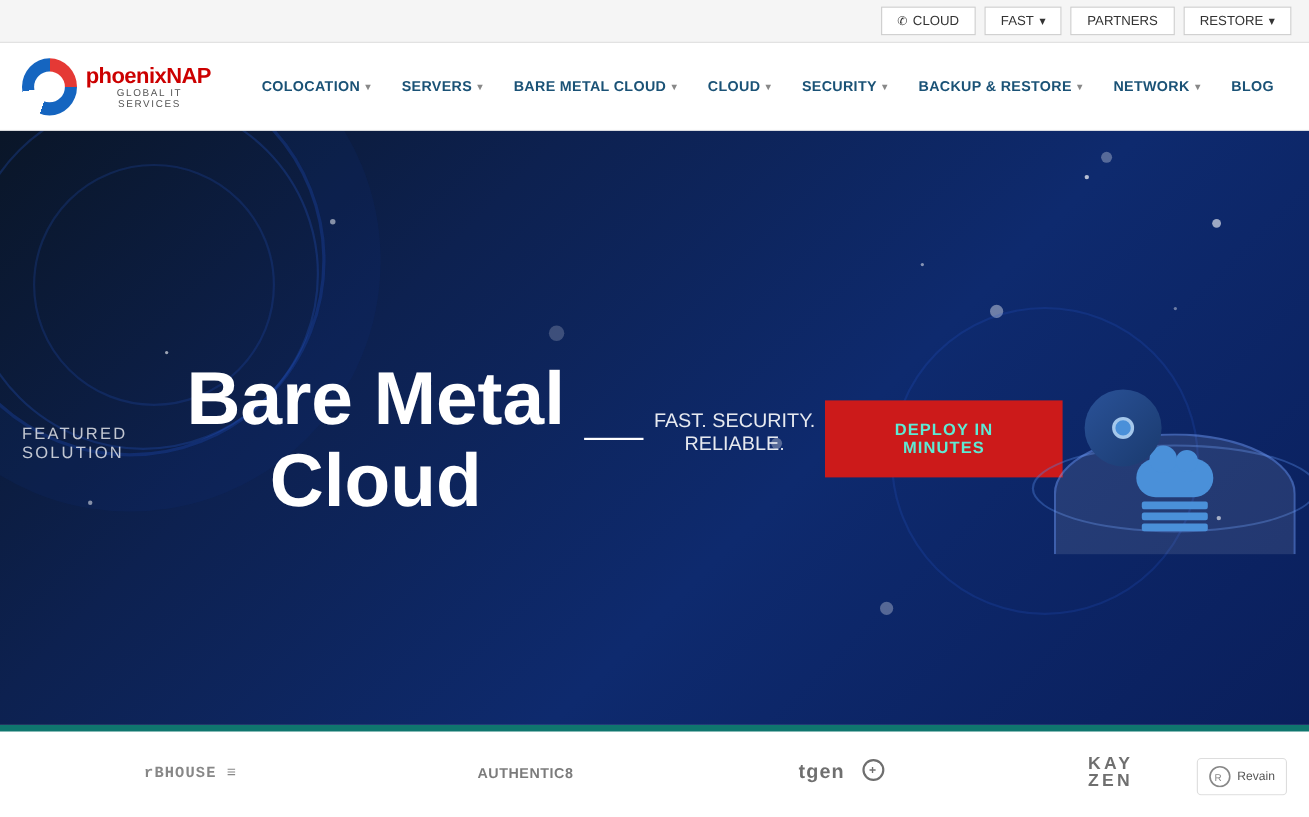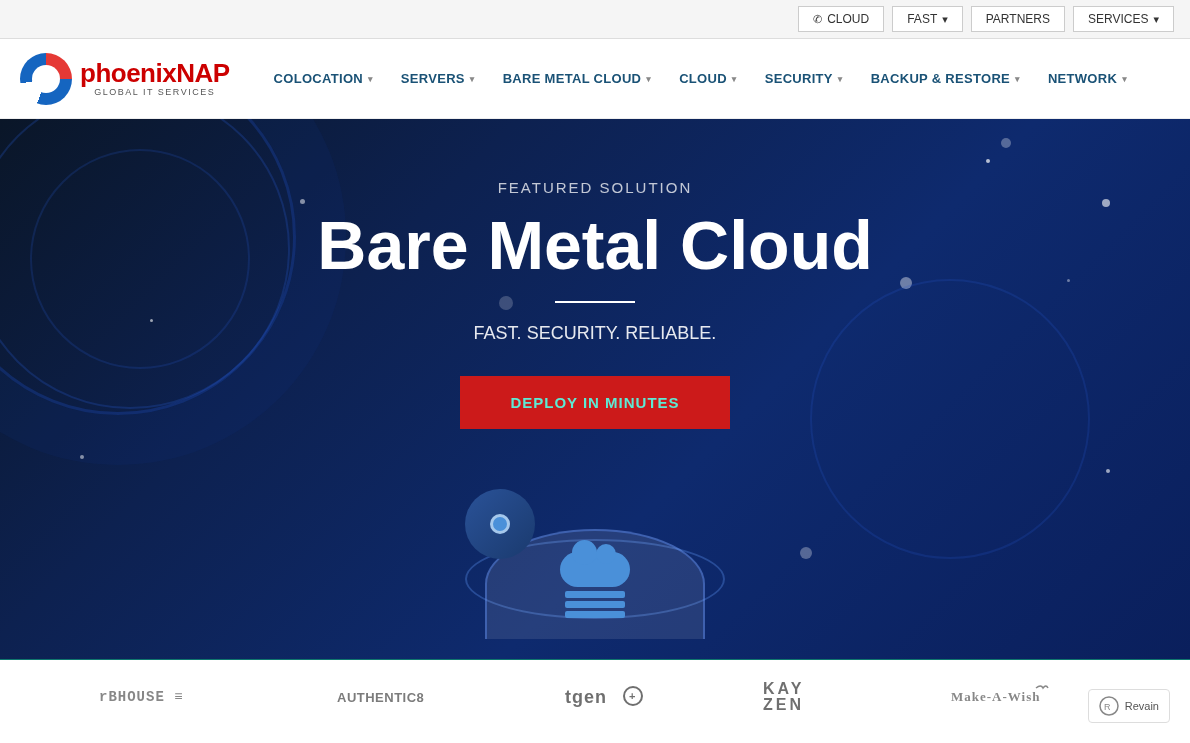--- a/index.html
+++ b/index.html
@@ -60,21 +60,21 @@
       border-radius: 50%;
       background: #fff;
       position: absolute;
     }
     .logo-text {
       display: flex;
       flex-direction: column;
       line-height: 1.1;
     }
     .logo-text .brand {
-      font-size: 26px;
+      font-size: 20px;
       font-weight: 700;
       color: #1a1a1a;
       letter-spacing: -0.5px;
     }
     .logo-text .brand span { color: #cc0000; }
     .logo-text .sub {
       font-size: 9px;
       color: #555;
       letter-spacing: 1.5px;
       text-transform: uppercase;
@@ -106,21 +106,21 @@
       letter-spacing: 0.3px;
     }
     .chevron { font-size: 9px; color: #888; }
     .nav-link.blog { color: #1a5276; }
 
     
     .hero {
       background: linear-gradient(135deg, #0a1628 0%, #0d2150 30%, #0e2a6e 60%, #0a1f5c 100%);
       min-height: 540px;
       display: flex;
-      flex-direction: column;
+      flex-direction: row;
       align-items: center;
       justify-content: center;
       position: relative;
       overflow: hidden;
       padding: 40px 20px 0;
     }
     .hero::before {
       content: '';
       position: absolute;
       top: -60px;
@@ -310,21 +310,21 @@
       transform: translateX(-50%);
       width: 260px;
       height: 80px;
       border: 2px solid rgba(80,130,220,0.4);
       border-radius: 50%;
     }
 
     
     .partners-bar {
       background: #fff;
-      border-top: 1px solid #0f766e;
+      border-top: 6px solid #0f766e;
       padding: 18px 40px;
       display: flex;
       align-items: center;
       justify-content: space-around;
       text-decoration: underline;
     }
     .partner-logo {
       font-size: 14px;
       font-weight: 700;
       color: #555;
@@ -363,21 +363,21 @@
     <span>CLOUD</span>
   </button>
   <button class="top-bar-btn">
     <span>FAST</span>
     <span class="icon-sym">▾</span>
   </button>
   <button class="top-bar-btn">
     <span>PARTNERS</span>
   </button>
   <button class="top-bar-btn">
-    <span>SERVICES</span>
+    <span>RESTORE</span>
     <span class="icon-sym">▾</span>
   </button>
 </div>
 
 <nav class="main-nav">
   <div class="logo-area">
     <div class="logo-circle">
       <div class="logo-inner"></div>
     </div>
     <div class="logo-text">
@@ -422,20 +422,25 @@
     <li class="nav-item">
       <a class="nav-link">
         <span>BACKUP &amp; RESTORE</span>
         <span class="chevron">▾</span>
       </a>
     </li>
     <li class="nav-item">
       <a class="nav-link">
         <span>NETWORK</span>
         <span class="chevron">▾</span>
+      </a>
+    </li>
+    <li class="nav-item">
+      <a class="nav-link blog">
+        <span>BLOG</span>
       </a>
     </li>
   </ul>
 </nav>
 
 <section class="hero">
 
   <div style="position:absolute;top:-30px;left:-30px;width:320px;height:320px;border-radius:50%;border:2px solid rgba(40,90,210,0.25);z-index:1;"></div>
   <div style="position:absolute;top:30px;left:30px;width:220px;height:220px;border-radius:50%;border:2px solid rgba(40,90,210,0.2);z-index:1;"></div>
   <div style="position:absolute;bottom:100px;right:100px;width:280px;height:280px;border-radius:50%;border:2px solid rgba(40,90,210,0.2);z-index:1;"></div>
@@ -496,26 +501,20 @@
       <circle cx="68" cy="15" r="9" fill="none" stroke="#333" stroke-width="2"></circle>
       <text x="64" y="19" font-family="Arial" font-size="11" font-weight="700" fill="#333">+</text>
     </svg>
   </div>
   <div class="partner-logo kayzen">
     <svg width="70" height="35" viewBox="0 0 70 35">
       <text x="0" y="16" font-family="Arial" font-size="16" font-weight="800" fill="#333" letter-spacing="3">KAY</text>
       <text x="0" y="32" font-family="Arial" font-size="16" font-weight="800" fill="#333" letter-spacing="3">ZEN</text>
     </svg>
   </div>
-  <div class="partner-logo makewish">
-    <svg width="140" height="28" viewBox="0 0 140 28">
-      <text x="0" y="19" font-family="Georgia,serif" font-size="13" fill="#555">Make-A-Wish</text>
-      <path d="M85 6 Q90 2 92 6 Q95 2 97 6" fill="none" stroke="#555" stroke-width="1.5"></path>
-    </svg>
-  </div>
 </div>
 
 <div class="revain-widget">
   <svg width="20" height="20" viewBox="0 0 20 20">
     <circle cx="10" cy="10" r="9" fill="none" stroke="#888" stroke-width="1.5"></circle>
     <text x="5" y="14" font-size="9" fill="#888">R</text>
   </svg>
   <span>Revain</span>
 </div>
 

